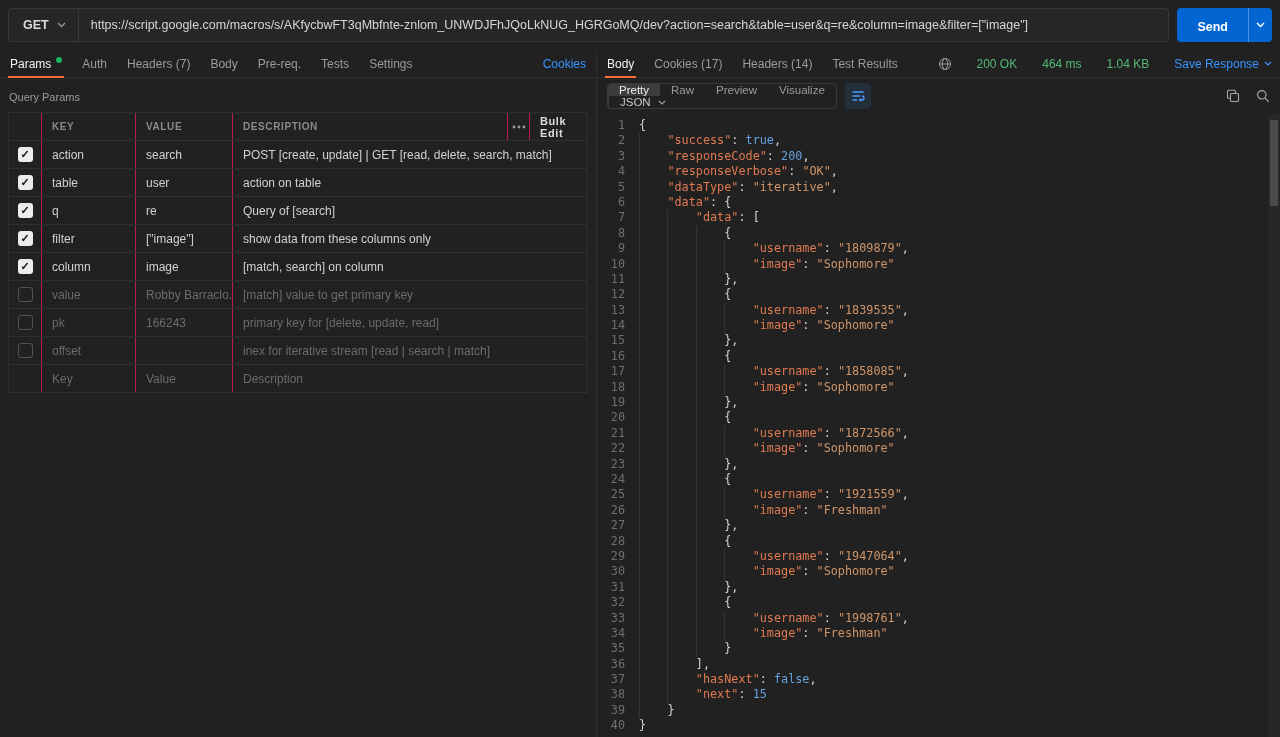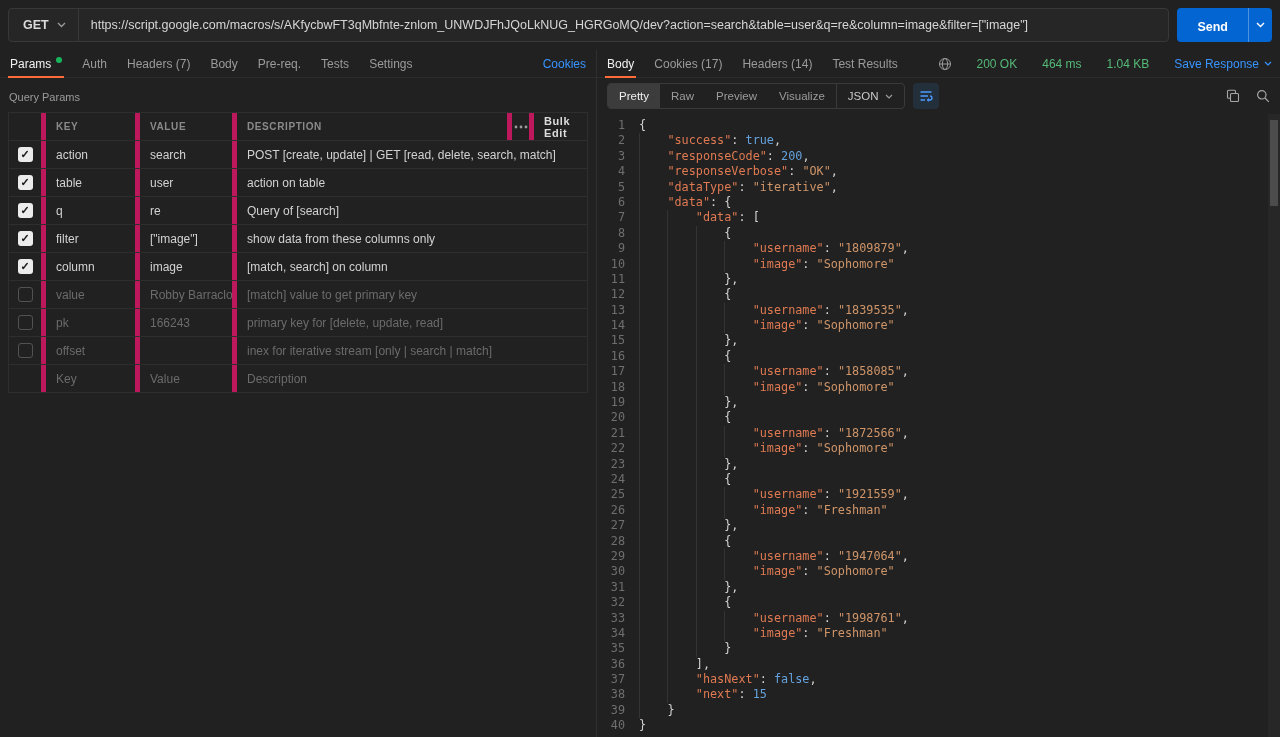--- a/index.html
+++ b/index.html
@@ -31,41 +31,41 @@
   .dot { width:6px; height:6px; border-radius:50%; background:#18b65c; margin-left:5px; transform:translateY(-4px); }
   .cookies-link { margin-left:auto; color:#3794ff; font-size:12px; cursor:pointer; padding-right:2px; }
 
   
   .left-body { padding:8px; }
   .section-label { font-size:11px; color:#9b9b9b; margin:5px 0 9px 1px; }
   .qp-table { border:1px solid #2e2e2e; width:580px; }
   .qp-header, .qp-row { display:grid; grid-template-columns:32px 94px 97px 275px 22px 58px; align-items:stretch; }
   .qp-row { border-top:1px solid #2e2e2e; height:28px; }
   .qp-header { height:27px; }
-  .qp-header > div + div, .qp-row > div + div { border-left:5px solid #be185d; }
+  .qp-header > div + div, .qp-row > div + div { border-left:1px solid #be185d; }
   .hc { font-size:10px; color:#8a8a8a; font-weight:700; letter-spacing:.6px; display:flex; align-items:center; padding:0 10px; }
   .qp-row > div { font-size:12px; display:flex; align-items:center; padding:0 10px; color:#d2d2d2; white-space:nowrap; overflow:hidden; }
   .cbcol { justify-content:center; padding:0 !important; }
   .iconc { justify-content:center; padding:0; color:#9b9b9b; }
   .bulk { color:#dcdcdc; font-weight:700; font-size:11px; }
   .row-dim > div { color:#6b6b6b; }
   .row-ph > div { color:#6b6b6b; }
   .cb { width:15px; height:15px; border-radius:3px; display:flex; align-items:center; justify-content:center; cursor:pointer; }
   .cb.on { background:#ececec; }
   .cb.on::after { content:"✓"; color:#1a1a1a; font-size:11px; font-weight:700; line-height:1; }
   .cb.off { border:1.5px solid #525252; }
 
   
   .meta { margin-left:auto; display:flex; align-items:center; gap:25px; }
   .green { color:#55b977; font-size:12px; }
   .save-resp { display:flex; align-items:center; gap:5px; color:#3794ff; font-size:12px; cursor:pointer; }
 
   
   .view-bar { height:36px; display:flex; align-items:center; padding:0 10px; flex:none; }
-  .seg-group { display:flex; align-items:stretch; border:1px solid #3a3a3a; border-radius:4px; height:26px; overflow:hidden; }
+  .seg-group { display:flex; align-items:stretch; border:1px solid #3a3a3a; border-radius:4px; height:26px; overflow:hidden;flex-direction:column; }
   .seg { display:flex; align-items:center; padding:0 11px; font-size:11.5px; color:#9b9b9b; cursor:pointer; }
   .seg.active { background:#3c3c3c; color:#efefef; }
   .seg-dd { border-left:1px solid #3a3a3a; gap:7px; color:#c9c9c9; }
   .icon-btn { width:26px; height:26px; margin-left:8px; border-radius:4px; background:rgba(55,148,255,.12); display:flex; align-items:center; justify-content:center; cursor:pointer; }
   .right-icons { margin-left:auto; display:flex; align-items:center; gap:16px; color:#a6a6a6; }
   .right-icons svg { cursor:pointer; }
 
   
   .code-area { flex:1; overflow:hidden; padding-top:4px; }
   .code-line { display:flex; font-family:"DejaVu Sans Mono","Liberation Mono",monospace; font-size:11.8px; line-height:15.4px; height:15.4px; }
@@ -209,21 +209,21 @@
                 <div>pk</div>
                 <div>166243</div>
                 <div style="grid-column: 4 / 7; text-align: center;">primary key for [delete, update, read]</div>
               </div>
               <div class="qp-row row-dim">
                 <div class="cbcol">
                   <div class="cb off"></div>
                 </div>
                 <div>offset</div>
                 <div></div>
-                <div style="grid-column: 4 / 7;">inex for iterative stream [only | search | match]</div>
+                <div style="grid-column: 4 / 7;">inex for iterative stream [read | search | match]</div>
               </div>
               <div class="qp-row row-ph">
                 <div class="cbcol"></div>
                 <div>Key</div>
                 <div>Value</div>
                 <div style="grid-column: 4 / 7;">Description</div>
               </div>
             </div>
         </div>
       </div>

